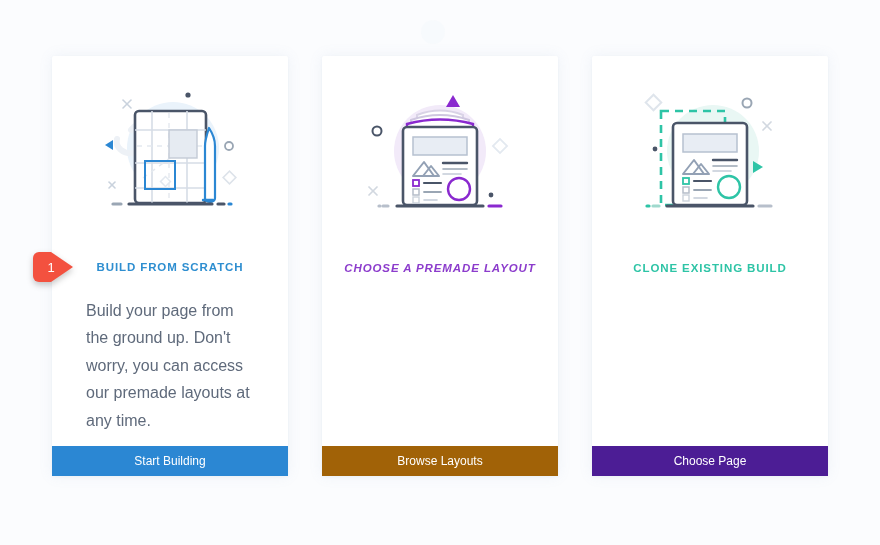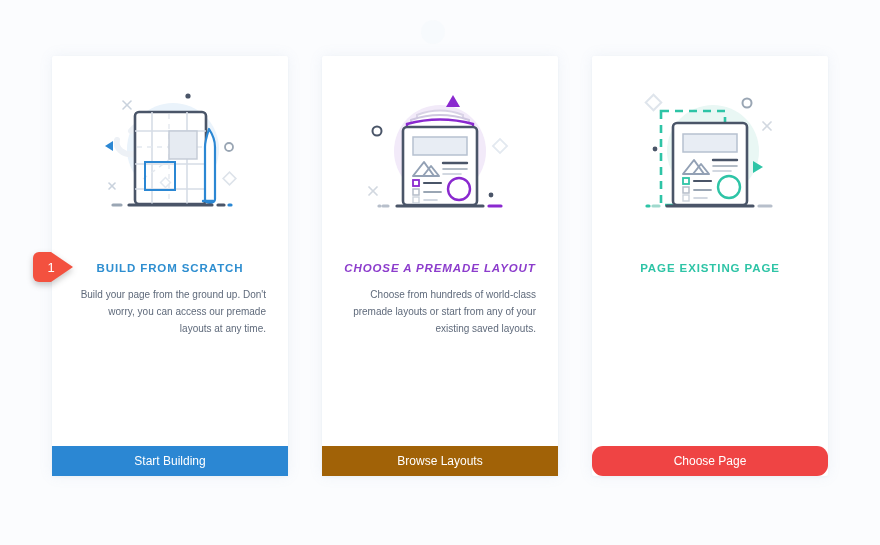--- a/index.html
+++ b/index.html
@@ -38,26 +38,26 @@
     box-sizing:border-box;
   }
   .card-title{
     text-align:center;
     font-size:11.5px;
     font-weight:bold;
     letter-spacing:.9px;
     margin:16px 0 0 0;
   }
   .card-desc{
-    text-align:right;
-    font-size:10px;
+    text-align:left;
+    font-size:16px;
     line-height:1.72;
     color:#5f6a7b;
     padding:12px 22px 0 22px;
-    margin:0;
+    margin:12px;
   }
   .spacer{flex:1;}
   .card-btn{
     height:30px;
     border:0;
     display:flex;align-items:center;justify-content:center;
     color:#ffffff;
     font-size:12px;
     font-family:"Liberation Sans", sans-serif;
     cursor:pointer;
@@ -190,21 +190,20 @@
           <g stroke="#d2d8e0" stroke-width="1.7" stroke-linecap="round">
             <line x1="14" y1="108" x2="22" y2="116"></line>
               <line x1="22" y1="108" x2="14" y2="116"></line>
           </g>
           <rect x="140" y="62" width="10" height="10" fill="none" stroke="#e3e9f0" stroke-width="1.8" transform="rotate(45 145 67)"></rect>
           <circle cx="136" cy="116" r="2.4" fill="#4a5568"></circle>
         </svg>
       </div>
 
       <div class="card-title" style="color:#8c3ccc;font-style:italic;">CHOOSE A PREMADE LAYOUT</div>
-      <p class="card-desc">Choose from hundreds of world-class premade layouts or start from any of your existing saved layouts.</p>
       <div class="spacer"></div>
       <button class="card-btn" style="background:#a16207;">Browse Layouts</button>
     </div>
 
     <div class="card">
       <div class="illus">
         <svg width="170" height="150" viewBox="0 0 170 150">
           <circle cx="88" cy="72" r="46" fill="#e9f7f4"></circle>
 
           <rect x="36" y="32" width="64" height="94" fill="none" stroke="#2ec4a6" stroke-width="2.6" stroke-dasharray="8 6"></rect>
@@ -242,19 +241,19 @@
           <circle cx="122" cy="24" r="4.5" fill="none" stroke="#9aa6b4" stroke-width="2"></circle>
           <g stroke="#d2d8e0" stroke-width="1.7" stroke-linecap="round">
             <line x1="138" y1="43" x2="146" y2="51"></line>
               <line x1="146" y1="43" x2="138" y2="51"></line>
           </g>
           <path d="M128 82 l10 6 l-10 6 z" fill="#2ec4a6"></path>
           <circle cx="30" cy="70" r="2.4" fill="#4a5568"></circle>
         </svg>
       </div>
 
-      <div class="card-title" style="color:#2ec4a6;">PAGE EXISTING PAGE</div>
+      <div class="card-title" style="color:#2ec4a6;">CLONE EXISTING BUILD</div>
       <div class="spacer"></div>
-      <button class="card-btn" style="background:#ef4444;border-radius:11px;">Choose Page</button>
+      <button class="card-btn" style="background:#4c1d95;">Choose Page</button>
     </div>
 
   </div>
 </div>
 
 </body></html>

